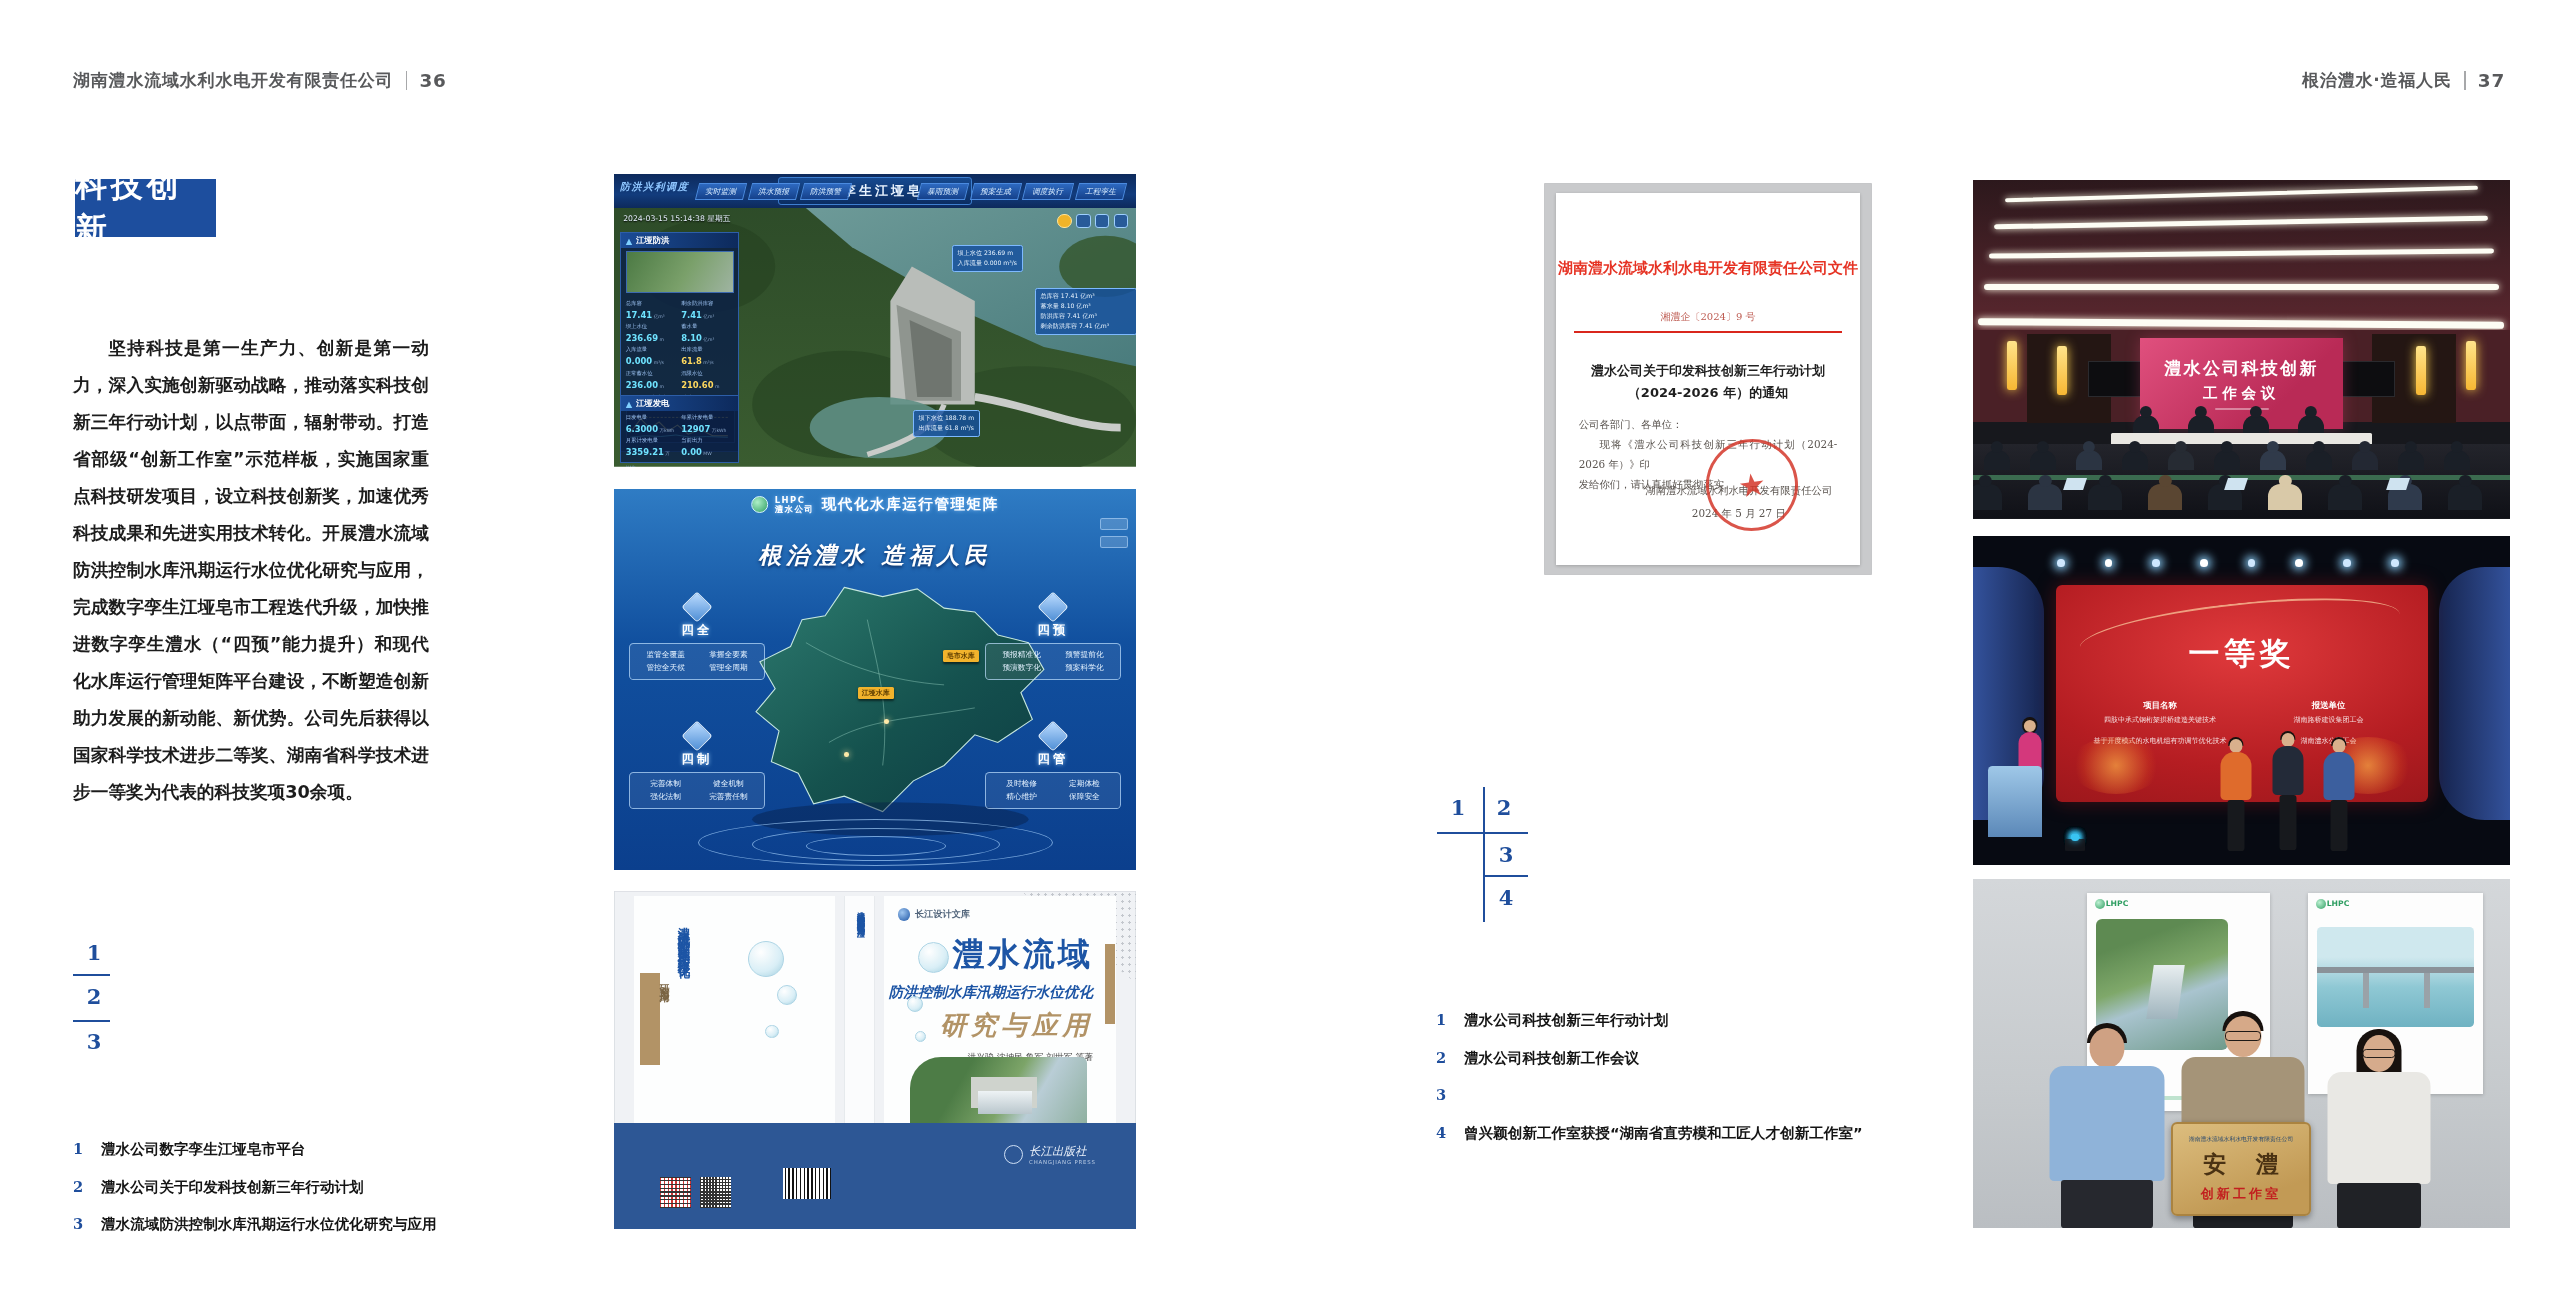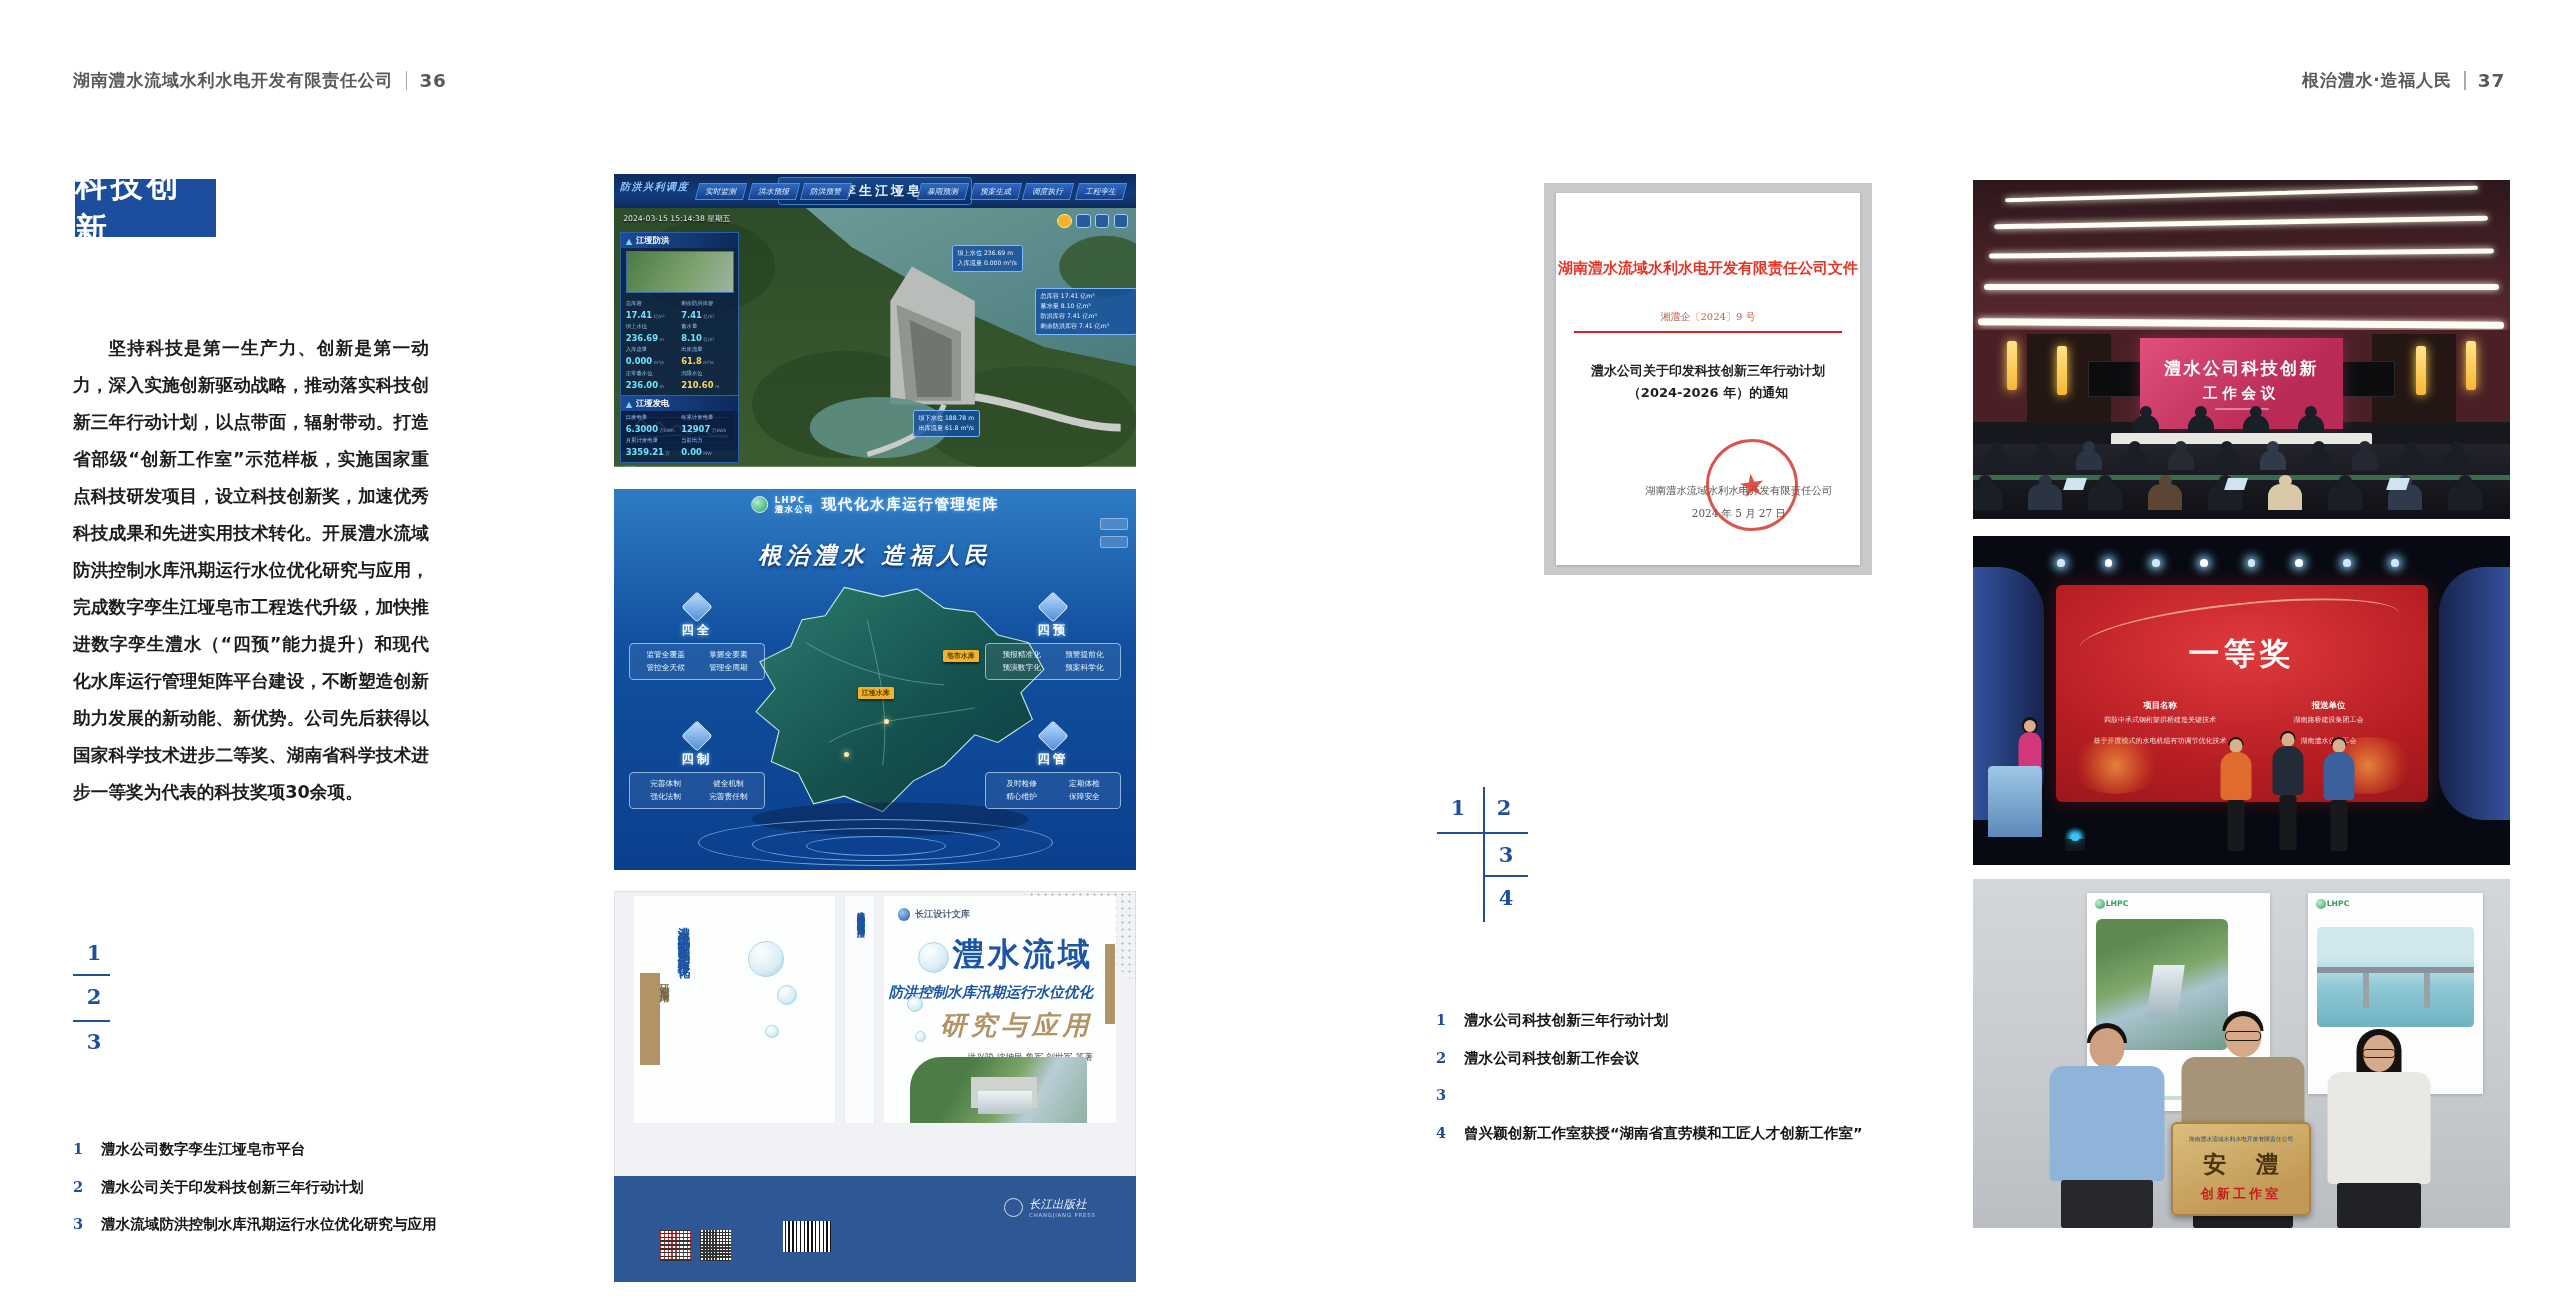--- a/index.html
+++ b/index.html
@@ -341,21 +341,21 @@
         <span class="f2-item">精心维护</span>
           <span class="f2-item">保障安全</span>
       </div>
     </div>
 
     <div class="f2-ring" style="left:84px;top:330px;width:353px;height:45px;"></div>
     <div class="f2-ring" style="left:138px;top:339px;width:246px;height:31px;"></div>
     <div class="f2-ring" style="left:192px;top:347px;width:138px;height:18.4px;"></div>
   </div>
 
-  <div class="fig" style="left:614px;top:891px;width:522px;height:391px;background:#f0f2f5;box-shadow:inset 0 0 0 0.8px #d9dce1;">
+  <div class="fig" style="left:614px;top:891px;width:522px;height:338px;background:#f0f2f5;box-shadow:inset 0 0 0 0.8px #d9dce1;">
     <div style="position:absolute;right:0;top:0;width:115px;height:92px;
                 background-image:radial-gradient(#c3c7cd 1.2px,transparent 1.2px);background-size:7px 7px;
                 clip-path:polygon(100% 0,0 0,100% 100%);"></div>
     <div class="f3-band"></div>
 
     <div style="position:absolute;left:20px;top:4.6px;width:201px;height:227px;background:#fdfefe;">
       <div style="position:absolute;left:6.1px;top:77px;width:20px;height:92px;background:#b29366;"></div>
       <div class="f3-vtext" style="position:absolute;left:41px;top:21.5px;height:192px;color:#1d55a5;font-weight:bold;font-size:12.3px;">澧水流域防洪控制水库汛期运行水位优化</div>
       <div class="f3-vtext" style="position:absolute;left:23px;top:80px;height:91px;color:#7a6443;font-weight:bold;font-size:10px;">研究与应用</div>
       <div class="f3-bubble" style="left:114px;top:45px;width:34px;height:34px;"></div>
@@ -412,20 +412,25 @@
   </div>
 
   <div class="abs doc">
     <div class="doc-page">
       <div class="doc-h">湖南澧水流域水利水电开发有限责任公司文件</div>
       <div class="doc-no">湘澧企〔2024〕9 号</div>
       <div class="doc-rule"></div>
       <div class="doc-title">
         <div>澧水公司关于印发科技创新三年行动计划</div>
         <div>（2024-2026 年）的通知</div>
+      </div>
+      <div class="doc-body">
+        <div>公司各部门、各单位：</div>
+        <div style="text-indent:2em;">现将《澧水公司科技创新三年行动计划（2024-2026 年）》印</div>
+        <div>发给你们，请认真抓好贯彻落实。</div>
       </div>
       <div class="doc-sign">
         <div>湖南澧水流域水利水电开发有限责任公司</div>
         <div>2024 年 5 月 27 日</div>
       </div>
       <div class="doc-seal">
         <span>★</span>
       </div>
     </div>
   </div>

